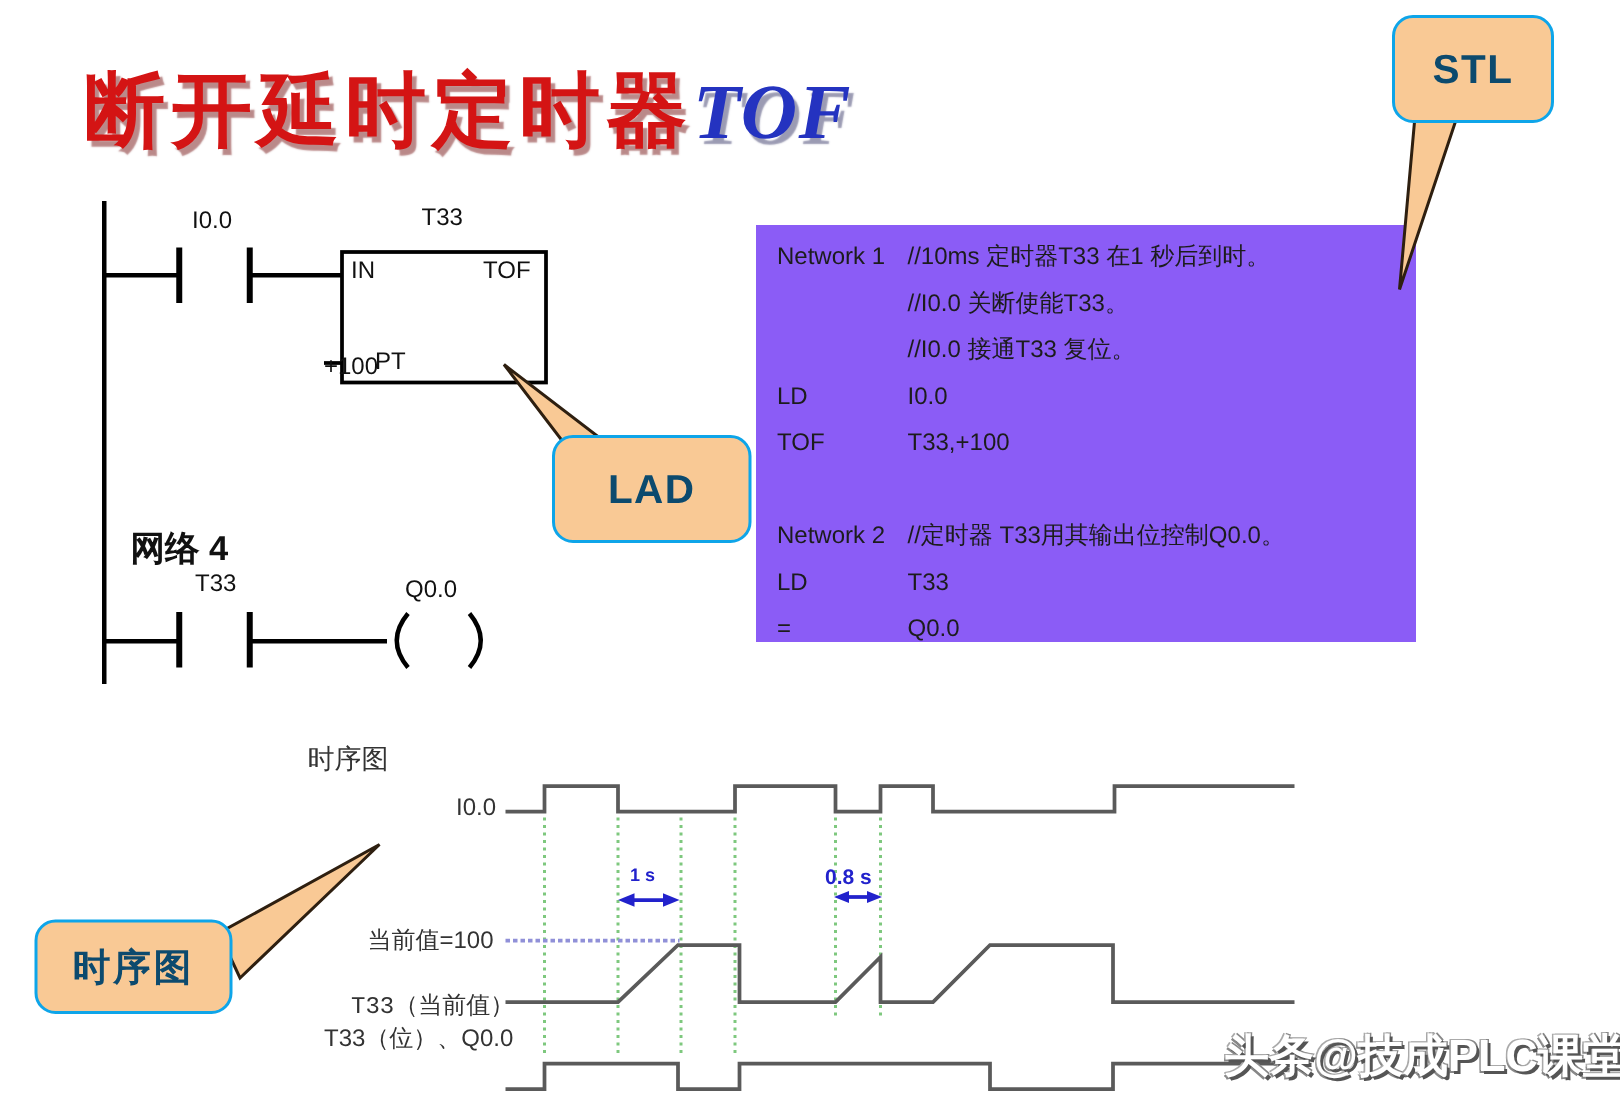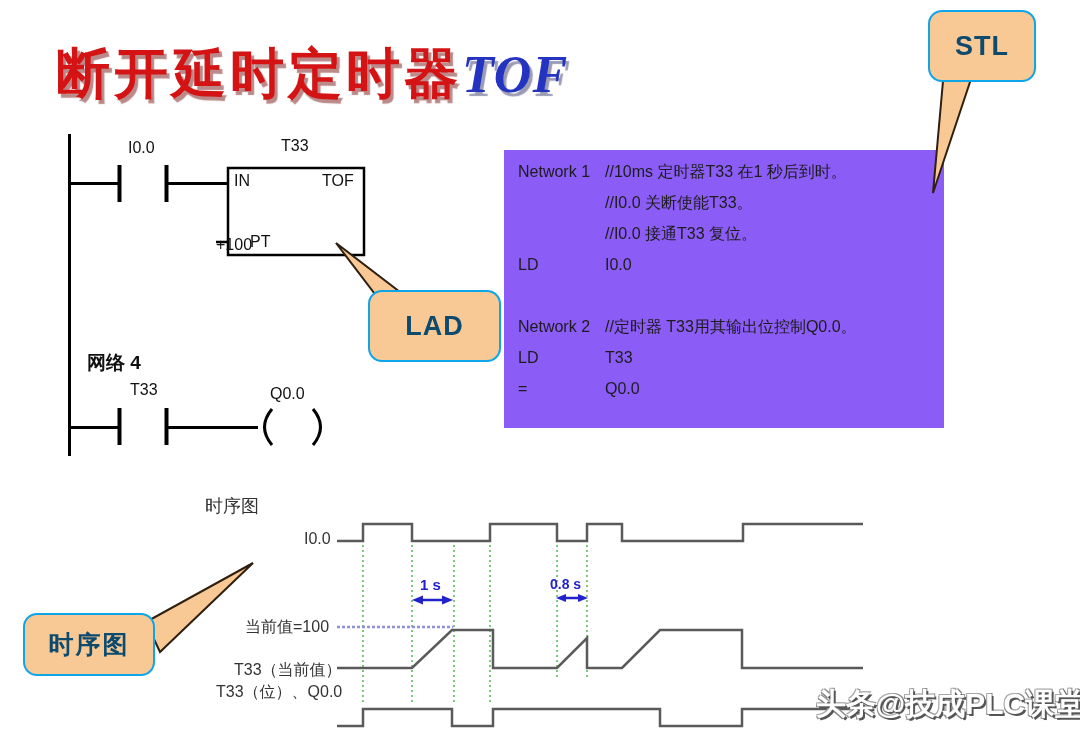--- a/index.html
+++ b/index.html
@@ -21,21 +21,21 @@
     padding:6px 0 0 14px;box-sizing:border-box;color:#1c1c1c;font-size:16px;}
   .code-row{line-height:31px;white-space:nowrap;min-height:31px;}
   .code-row .op{display:inline-block;width:87px;}
 
   
   #overlay{left:0;top:0;z-index:2;}
 
   
   .lbl{color:#111;font-size:16px;white-space:nowrap;z-index:3;}
   .tlbl{color:#333;font-size:16px;white-space:nowrap;z-index:3;}
-  .blue{color:#2222cc;font-size:15px;font-weight:bold;z-index:3;white-space:nowrap;}
+  .blue{color:#2222cc;font-size:12px;font-weight:bold;z-index:3;white-space:nowrap;}
 
   
   .callout{z-index:4;background:#f9c995;border:2px solid #0ea5e9;border-radius:14px;
     display:flex;align-items:center;justify-content:center;
     color:#0c4a6e;font-weight:bold;box-sizing:border-box;}
   #co-stl{left:928px;top:10px;width:108px;height:72px;font-size:27px;letter-spacing:1px;}
   #co-lad{left:368px;top:290px;width:133px;height:72px;font-size:27px;letter-spacing:1px;}
   #co-timing{left:23px;top:613px;width:132px;height:63px;font-size:25px;letter-spacing:2px;}
 
   
@@ -49,20 +49,21 @@
 
   <div class="abs" id="title">
     <span class="main">断开延时定时器</span><span class="accent">TOF</span>
   </div>
 
   <div class="abs" id="stl-box">
     <div class="code-row"><span class="op">Network 1</span><span class="arg">//10ms 定时器T33 在1 秒后到时。</span></div>
     <div class="code-row"><span class="op"></span><span class="arg">//I0.0 关断使能T33。</span></div>
     <div class="code-row"><span class="op"></span><span class="arg">//I0.0 接通T33 复位。</span></div>
     <div class="code-row"><span class="op">LD</span><span class="arg">I0.0</span></div>
+    <div class="code-row"><span class="op">TOF</span><span class="arg">T33,+100</span></div>
     <div class="code-row"><span class="op"></span><span class="arg"></span></div>
     <div class="code-row"><span class="op">Network 2</span><span class="arg">//定时器 T33用其输出位控制Q0.0。</span></div>
     <div class="code-row"><span class="op">LD</span><span class="arg">T33</span></div>
     <div class="code-row"><span class="op">=</span><span class="arg">Q0.0</span></div>
   </div>
 
   <svg class="abs" id="overlay" width="1080" height="741" viewBox="0 0 1080 741">
 
     <g stroke="#000" stroke-width="3" fill="none">
       <line x1="69.5" y1="134" x2="69.5" y2="456"></line>
@@ -124,28 +125,28 @@
       <polygon points="146,622 160,652 253,563"></polygon>
     </g>
   </svg>
 
   <div class="abs lbl" style="left:128px;top:139px;">I0.0</div>
   <div class="abs lbl" style="left:281px;top:137px;">T33</div>
   <div class="abs lbl" style="left:234px;top:172px;">IN</div>
   <div class="abs lbl" style="left:322px;top:172px;">TOF</div>
   <div class="abs lbl" style="left:176px;top:236px;margin-left:40px;">+100</div>
   <div class="abs lbl" style="left:234px;top:233px;margin-left:16px;">PT</div>
-  <div class="abs lbl" style="left:87px;top:350px;font-weight:bold;font-size:19px;">网络 4</div>
+  <div class="abs lbl" style="left:87px;top:350px;font-weight:bold;font-size:23px;">网络 4</div>
   <div class="abs lbl" style="left:130px;top:381px;">T33</div>
   <div class="abs lbl" style="left:270px;top:385px;">Q0.0</div>
 
   <div class="abs tlbl" style="left:205px;top:494px;font-size:18px;">时序图</div>
   <div class="abs tlbl" style="left:304px;top:530px;">I0.0</div>
   <div class="abs tlbl" style="left:245px;top:617px;">当前值=100</div>
-  <div class="abs tlbl" style="left:234px;top:660px;">T33（当前值）</div>
+  <div class="abs tlbl" style="left:234px;top:660px;font-family:Liberation Mono, monospace;">T33（当前值）</div>
   <div class="abs tlbl" style="left:216px;top:682px;">T33（位）、Q0.0</div>
   <div class="abs blue" style="left:420px;top:576px;">1 s</div>
   <div class="abs blue" style="left:550px;top:576px;font-size:14px;">0.8 s</div>
 
   <div class="abs callout" id="co-stl">
     <span>STL</span>
   </div>
   <div class="abs callout" id="co-lad">
     <span>LAD</span>
   </div>

